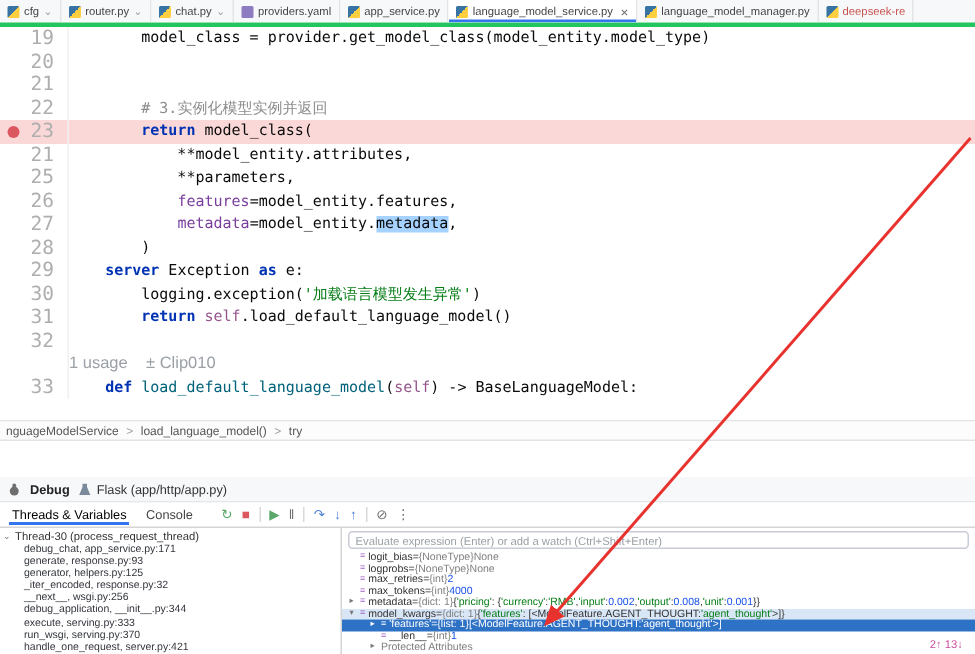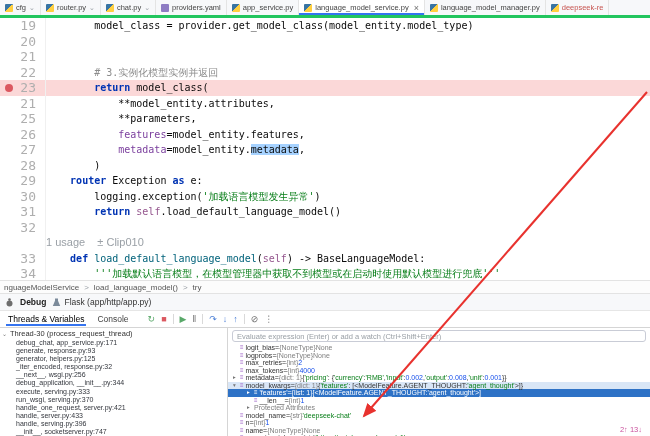--- a/index.html
+++ b/index.html
@@ -41,21 +41,21 @@
   .tok-sel { background:#A6D2FF; color:#0A0A0A; }
   .inlay { color:#9AA0A6; font-size:11px; font-family:"Liberation Sans",sans-serif; }
 
   
   .breadcrumb { height:13px; display:flex; align-items:center; gap:5px; padding:0 4px;
                 font-size:8px; color:#555; background:#FCFCFC; border-bottom:1px solid #E3E3E3; }
   .crumb-sep { color:#9AA0A6; }
 
   
   .debug-header { height:17px; display:flex; align-items:center; gap:6px; padding:0 5px;
-                  font-size:8.5px; color:#222; background:#F7F8FA; border-bottom:1px solid #E6E6E6; }
+                  font-size:8.5px; color:#222; background:#F7F8FA; border-bottom:1px solid #E6E6E6;margin-top:24px; }
   .debug-title { font-weight:bold; }
   .run-config { display:flex; align-items:center; gap:3px; color:#333; }
   .debug-tabs { height:17px; display:flex; align-items:center; gap:9px; padding:0 6px;
                 font-size:8.5px; color:#444; background:#fff; border-bottom:1px solid #D5D5D5; }
   .dtab { padding:2px 2px; }
   .dtab.active { color:#000; box-shadow:inset 0 -2px 0 #3574F0; }
   .dbg-icons { display:flex; gap:6px; align-items:center; margin-left:8px; font-size:9px; color:#6E6E6E; }
   .dbg-sep { width:1px; height:10px; background:#D9D9D9; }
 
   
@@ -174,45 +174,41 @@
       <div class="code-line">
         <span class="gutter">27</span>
         <span class="code"><span class="tok-p">            </span><span class="tok-named">metadata</span><span class="tok-p">=model_entity.</span><span class="tok-sel">metadata</span><span class="tok-p">,</span></span>
       </div>
       <div class="code-line">
         <span class="gutter">28</span>
         <span class="code"><span class="tok-p">        )</span></span>
       </div>
       <div class="code-line">
         <span class="gutter">29</span>
-        <span class="code"><span class="tok-p">    </span><span class="tok-kw">router</span><span class="tok-p"> Exception </span><span class="tok-kw">as</span><span class="tok-p"> e:</span></span>
+        <span class="code"><span class="tok-p">    </span><span class="tok-kw">server</span><span class="tok-p"> Exception </span><span class="tok-kw">as</span><span class="tok-p"> e:</span></span>
       </div>
       <div class="code-line">
         <span class="gutter">30</span>
         <span class="code"><span class="tok-p">        logging.exception(</span><span class="tok-str">'加载语言模型发生异常'</span><span class="tok-p">)</span></span>
       </div>
       <div class="code-line">
         <span class="gutter">31</span>
         <span class="code"><span class="tok-p">        </span><span class="tok-kw">return</span><span class="tok-p"> </span><span class="tok-self">self</span><span class="tok-p">.load_default_language_model()</span></span>
       </div>
       <div class="code-line">
         <span class="gutter">32</span>
         <span class="code"></span>
       </div>
       <div class="code-line">
         <span class="gutter"></span>
         <span class="code"><span class="inlay">1 usage    ± Clip010</span></span>
       </div>
       <div class="code-line">
         <span class="gutter">33</span>
         <span class="code"><span class="tok-p">    </span><span class="tok-kw">def</span><span class="tok-p"> </span><span class="tok-fn">load_default_language_model</span><span class="tok-p">(</span><span class="tok-self">self</span><span class="tok-p">) -&gt; BaseLanguageModel:</span></span>
-      </div>
-      <div class="code-line">
-        <span class="gutter">34</span>
-        <span class="code"><span class="tok-p">        </span><span class="tok-str">'''加载默认语言模型，在模型管理器中获取不到模型或在启动时使用默认模型进行兜底'''</span></span>
       </div>
     </div>
 
   <div class="breadcrumb">
       <span class="crumb">nguageModelService</span>
       <span class="crumb-sep">&gt;</span>
       <span class="crumb">load_language_model()</span>
       <span class="crumb-sep">&gt;</span>
       <span class="crumb">try</span>
     </div>

